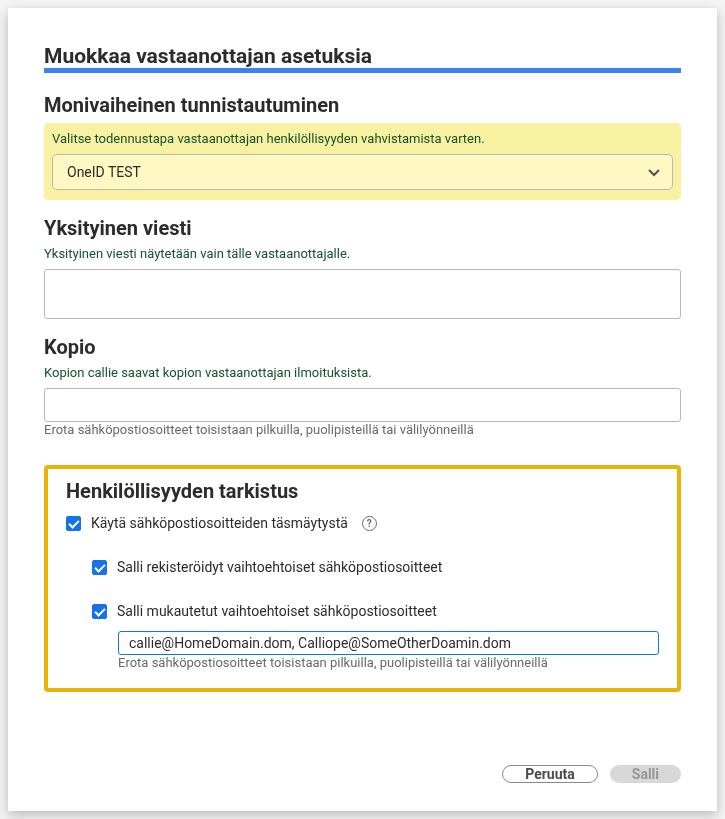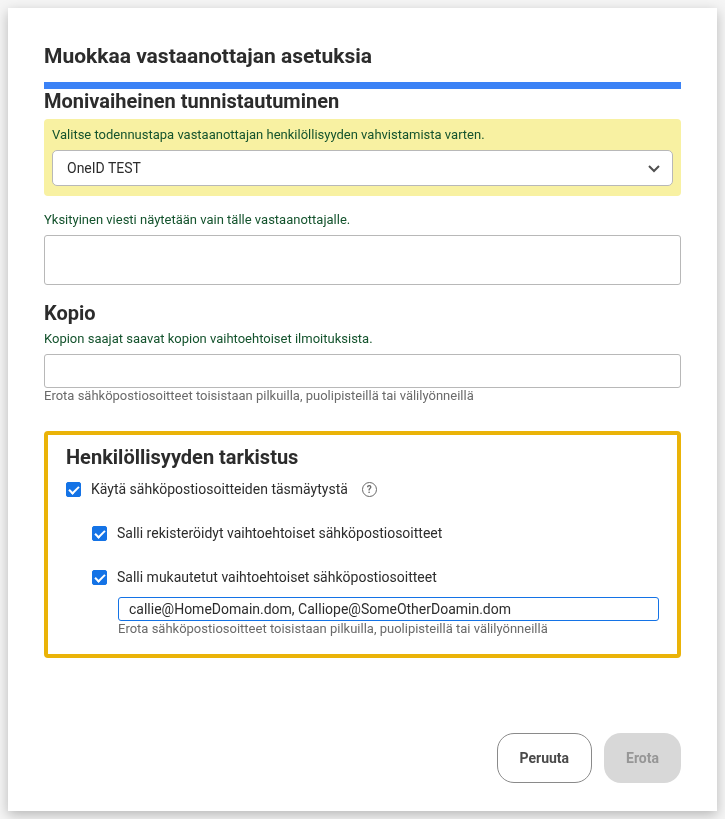--- a/index.html
+++ b/index.html
@@ -18,22 +18,22 @@
     background: #fff;
     box-shadow: 0 4px 12px rgba(0,0,0,0.25);
     padding: 36px 36px 28px 36px;
     display: flex;
     flex-direction: column;
   }
   .dialog-title {
     font-size: 21px;
     font-weight: 700;
     color: #2c2c2c;
-    padding-bottom: 14px;
-    border-bottom: 7px solid #3b82f6;
+    border-bottom: 5px solid #3b82f6;
+    margin-bottom: 20px;
   }
   .section-label {
     font-size: 20px;
     font-weight: 700;
     color: #2c2c2c;
     margin-bottom: 6px;
   }
   .highlight-yellow {
     background: #f8f1a2;
     padding: 8px 8px 10px 8px;
@@ -42,21 +42,21 @@
   }
   .desc-text {
     font-size: 13px;
     color: #14532d;
     margin-bottom: 8px;
   }
   .select-box {
     position: relative;
     width: 100%;
     height: 36px;
-    background: #ffffff;
+    background: #fef9c3;
     border: 1px solid #b8b8b8;
     border-radius: 5px;
     display: flex;
     align-items: center;
     padding: 0 14px;
     font-size: 14px;
     color: #2c2c2c;
     cursor: pointer;
   }
   .select-box .chevron {
@@ -170,21 +170,21 @@
   .spacer {
     flex: 1;
   }
   .button-row {
     display: flex;
     justify-content: flex-end;
     gap: 12px;
     margin-top: 20px;
   }
   .btn {
-    height: 50px;
+    height: 18px;
     padding: 0 22px;
     border-radius: 17px;
     font-size: 14px;
     font-weight: 700;
     cursor: pointer;
     border: none;
     font-family: inherit;
   }
   .btn-secondary {
     background: #fff;
@@ -213,25 +213,26 @@
     <div class="select-box">
       <span>OneID TEST</span>
       <span class="chevron">
         <svg viewBox="0 0 12 8">
             <polyline points="1,1 6,6 11,1"></polyline>
           </svg>
       </span>
     </div>
   </div>
 
+  <div class="section-label">Yksityinen viesti</div>
   <div class="desc-text">Yksityinen viesti näytetään vain tälle vastaanottajalle.</div>
   <textarea class="textarea" style=""></textarea>
 
   <div class="section-label">Kopio</div>
-  <div class="desc-text">Kopion saajat saavat kopion vaihtoehtoiset ilmoituksista.</div>
+  <div class="desc-text">Kopion callie saavat kopion vastaanottajan ilmoituksista.</div>
   <input type="text" class="text-input" value="" style="">
   <div class="hint-text section-gap">Erota sähköpostiosoitteet toisistaan pilkuilla, puolipisteillä tai välilyönneillä</div>
 
   <div class="orange-box">
     <div class="section-label">Henkilöllisyyden tarkistus</div>
 
     <div class="checkbox-row">
       <span class="cb"></span>
       <span class="cb-label">Käytä sähköpostiosoitteiden täsmäytystä</span>
       <span class="info-icon">?</span>
@@ -250,16 +251,16 @@
     <div class="input-block">
       <input type="text" class="custom-email-input" value="callie@HomeDomain.dom, Calliope@SomeOtherDoamin.dom" style="">
       <div class="hint-text">Erota sähköpostiosoitteet toisistaan pilkuilla, puolipisteillä tai välilyönneillä</div>
     </div>
   </div>
 
   <div class="spacer"></div>
 
   <div class="button-row">
     <button class="btn btn-secondary">Peruuta</button>
-    <button class="btn btn-primary" disabled="">Erota</button>
+    <button class="btn btn-primary" disabled="">Salli</button>
   </div>
 
 </div>
 
 </body></html>

